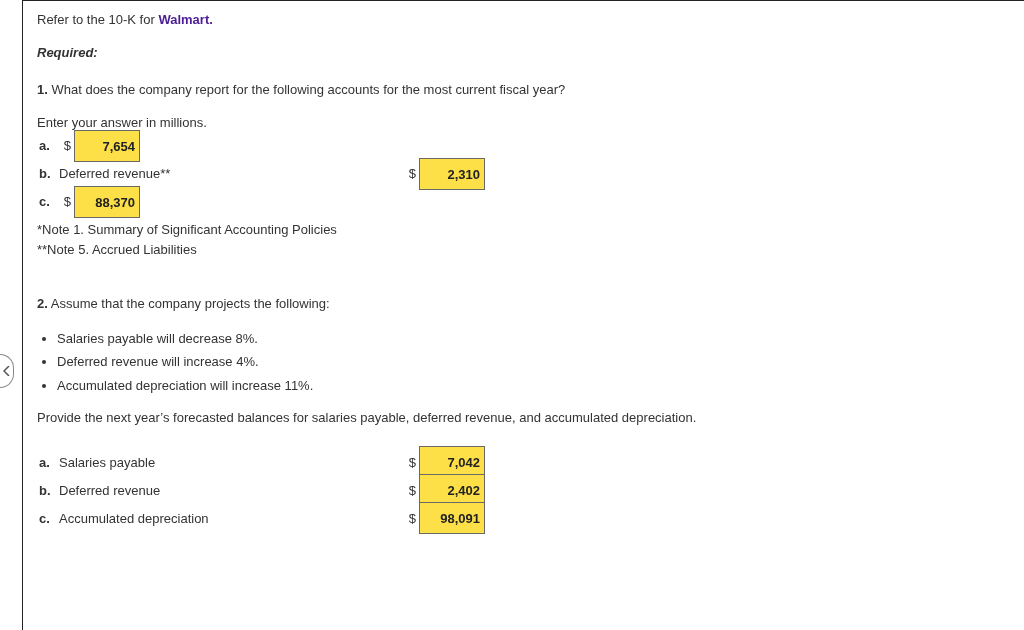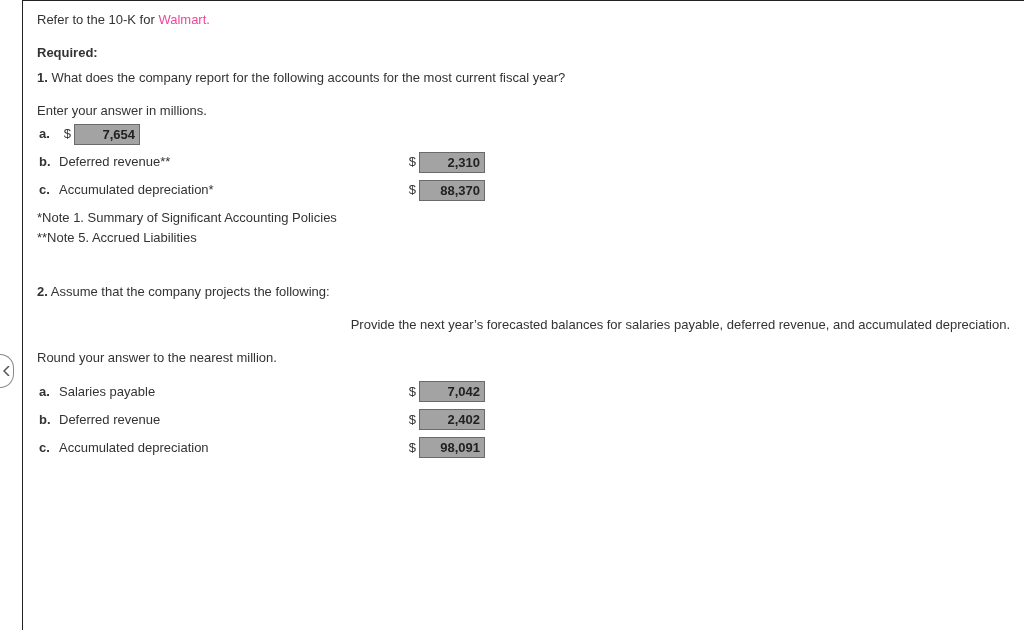--- a/index.html
+++ b/index.html
@@ -33,22 +33,22 @@
     left: 22px;
     top: 0;
     right: 0;
     bottom: 0;
     padding: 9px 14px 0 14px;
     border-left: 1px solid #222;
     border-top: 1px solid #222;
     line-height: 1.5;
   }
   .refer-line { margin-bottom: 13px; }
-  .link { color: #ec4899; }
-  .required { font-weight: bold; margin-bottom: 6px; }
+  .link { color: #4c1d95; font-weight: bold; }
+  .required { font-weight: bold; margin-bottom: 18px; font-style: italic; }
   .q-intro { margin-bottom: 13px; }
   .q-intro .num { font-weight: bold; }
   .instr { }
   .row {
     display: flex;
     align-items: center;
     height: 28px;
   }
   .row .lbl {
     width: 22px;
@@ -58,39 +58,39 @@
   .row .name {
     width: 345px;
   }
   .row .dollar {
     width: 15px;
     text-align: right;
     padding-right: 3px;
   }
   .row input {
     width: 66px;
-    height: 21px;
+    height: 32px;
     border: 1px solid #6a6a6a;
     font-family: Verdana, Geneva, sans-serif;
     font-size: 13px;
     font-weight: bold;
     text-align: right;
     padding: 2px 4px;
     color: #222;
-    background: #a3a3a3;
+    background: #fde047;
   }
   .notes { margin-top: 4px; margin-bottom: 34px; }
   .notes div { line-height: 1.55; }
   ul.bullets {
     list-style: disc;
     padding-left: 20px;
     margin: 7px 0 11px 0;
   }
   ul.bullets li { line-height: 1.8; }
-  .provide { margin-bottom: 14px; text-align: right; }
+  .provide { margin-bottom: 21px; }
   .round { margin-bottom: 10px; }
 </style>
 </head>
 <body>
 
 <div class="side-tab">
   <span>
     <svg viewBox="0 0 7 10">
         <path d="M6 0 L1 5 L6 10" fill="none" stroke="#555" stroke-width="1.5"></path>
       </svg>
@@ -117,37 +117,40 @@
     <input type="text" value="7,654" style="">
   </div>
   <div class="row">
     <span class="lbl">b.</span>
     <span class="name">Deferred revenue**</span>
     <span class="dollar">$</span>
     <input type="text" value="2,310" style="">
   </div>
   <div class="row">
     <span class="lbl">c.</span>
-    <span class="name">Accumulated depreciation*</span>
     <span class="dollar">$</span>
     <input type="text" value="88,370" style="">
   </div>
 
   <div class="notes">
     <div>*Note 1. Summary of Significant Accounting Policies</div>
     <div>**Note 5. Accrued Liabilities</div>
   </div>
 
   <div class="q-intro">
     <span class="num">2.</span><span> Assume that the company projects the following:</span>
   </div>
 
+  <ul class="bullets">
+    <li>Salaries payable will decrease 8%.</li>
+    <li>Deferred revenue will increase 4%.</li>
+    <li>Accumulated depreciation will increase 11%.</li>
+  </ul>
 
   <div class="provide">Provide the next year’s forecasted balances for salaries payable, deferred revenue, and accumulated depreciation.</div>
-  <div class="round">Round your answer to the nearest million.</div>
 
   <div class="row">
     <span class="lbl">a.</span>
     <span class="name">Salaries payable</span>
     <span class="dollar">$</span>
     <input type="text" value="7,042" style="">
   </div>
   <div class="row">
     <span class="lbl">b.</span>
     <span class="name">Deferred revenue</span>

